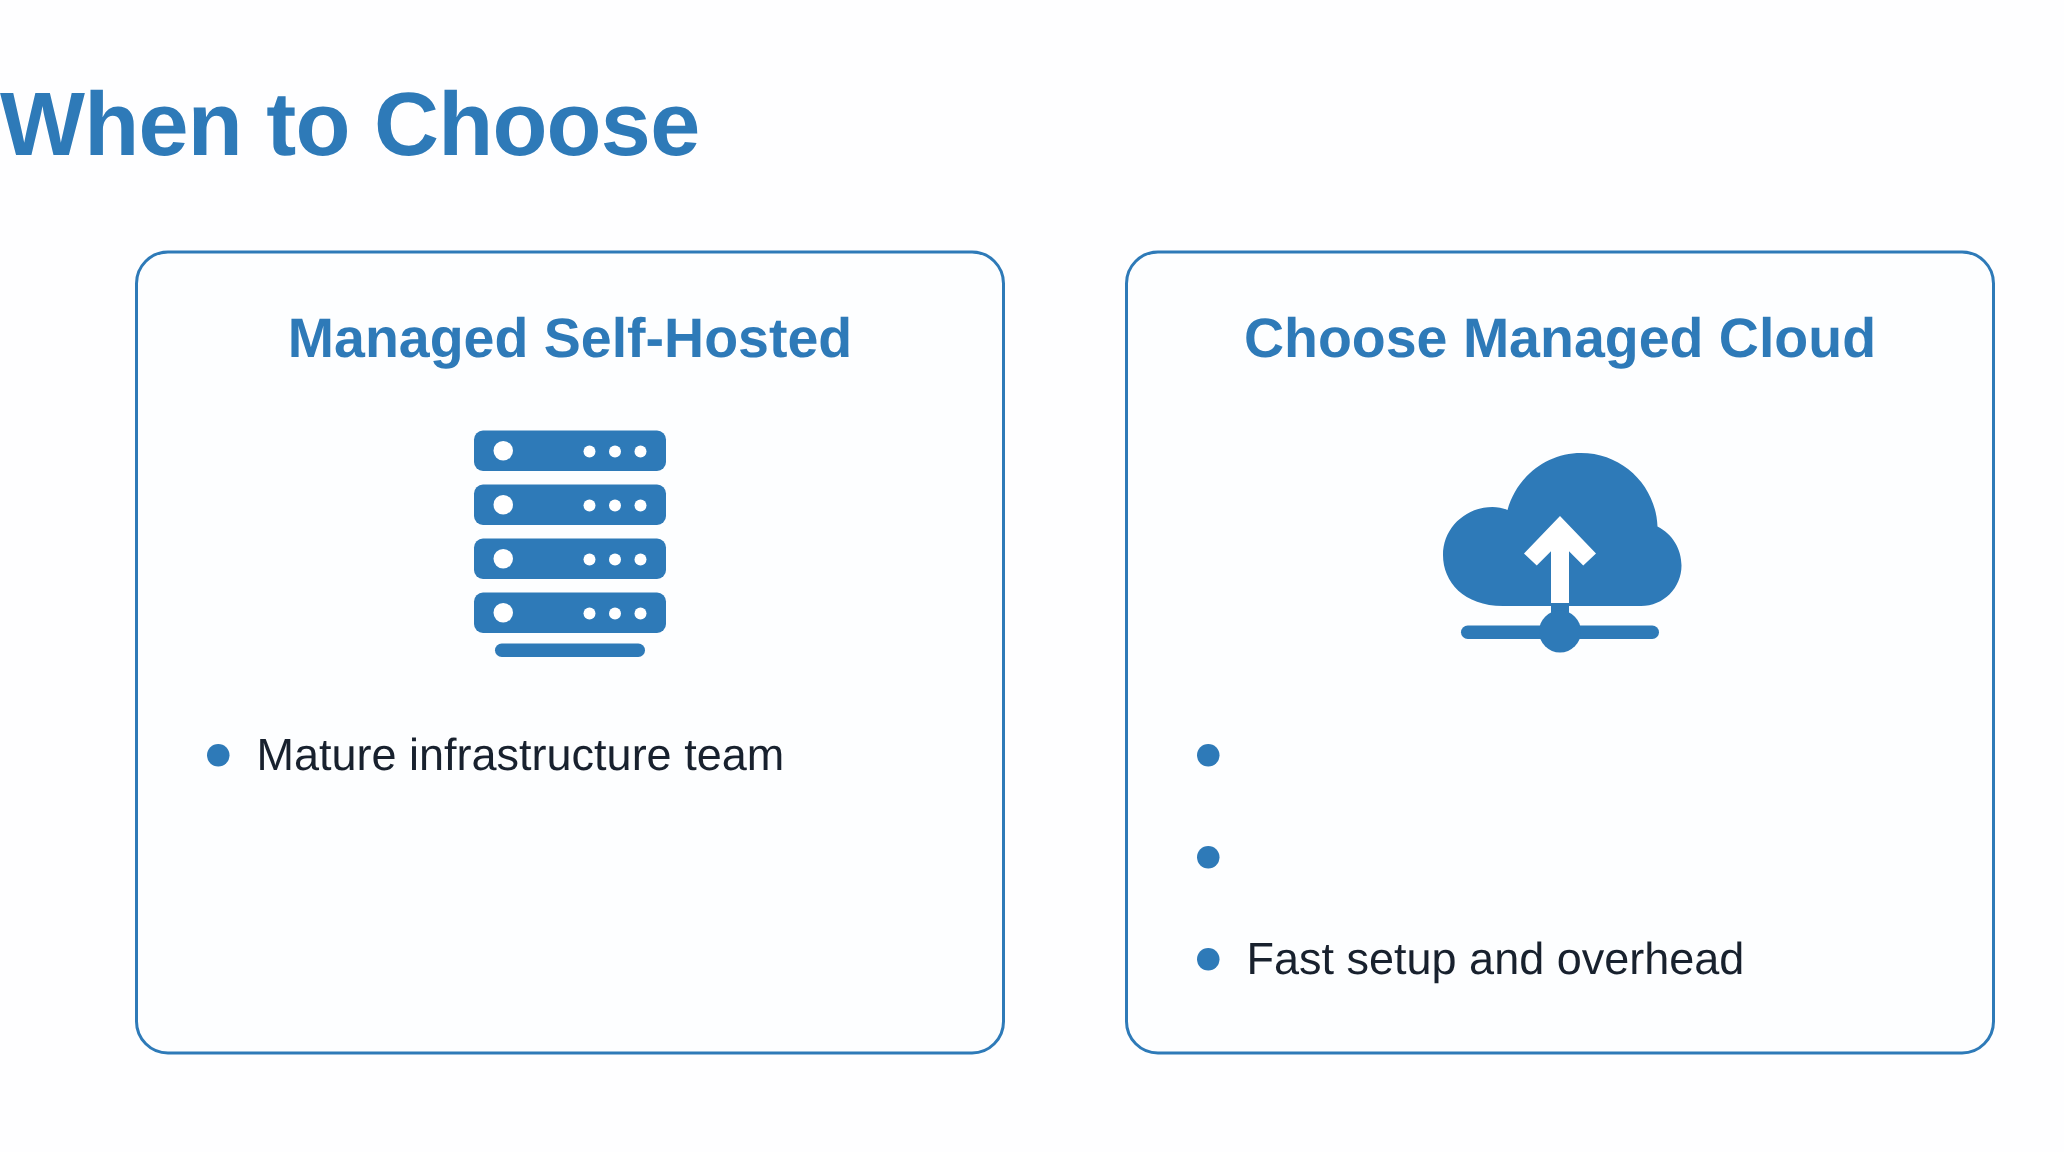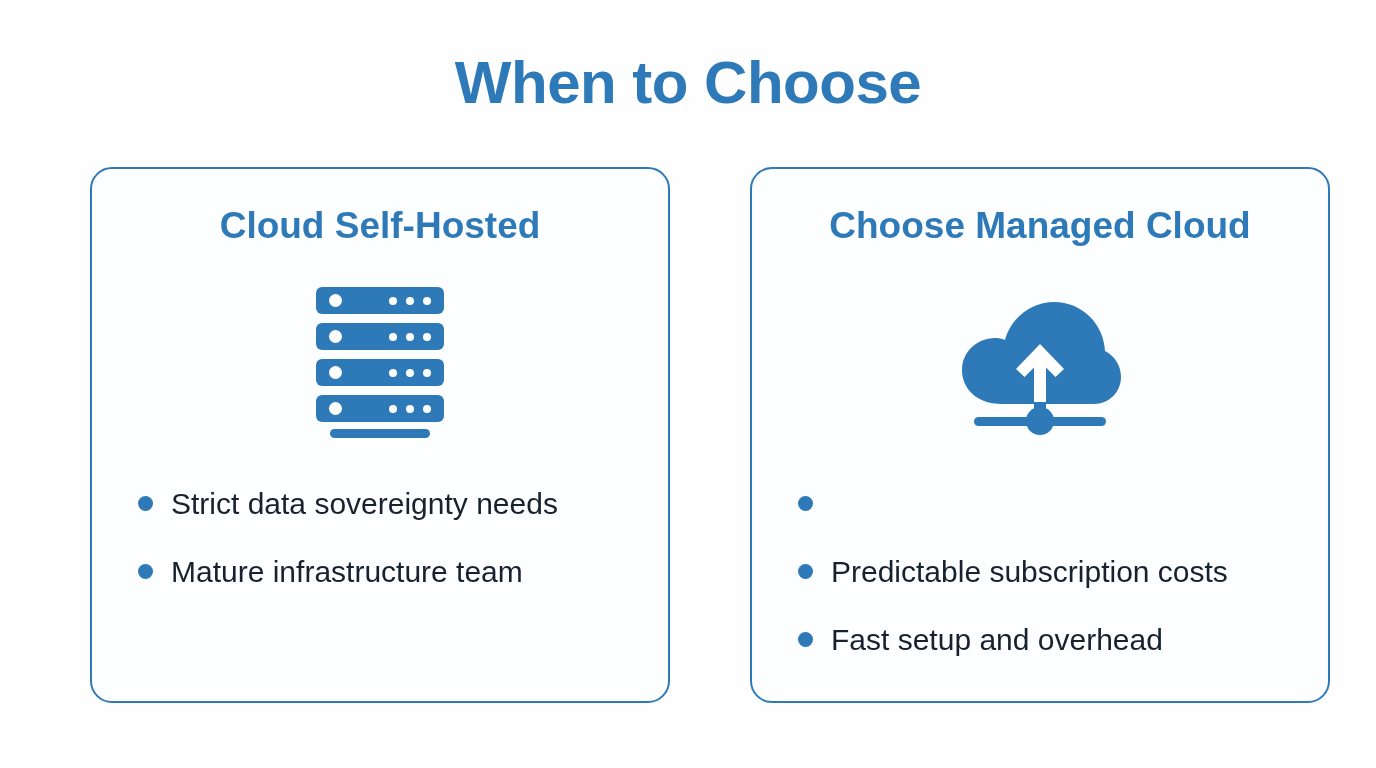--- a/index.html
+++ b/index.html
@@ -22,21 +22,20 @@
     height: 768px;
     background: #fefeff;
   }
 
   
   .page-title {
     position: absolute;
     left: 0;
     top: 48px;
     width: 1376px;
-    text-align: center;
     font-size: 60px;
     font-weight: 700;
     letter-spacing: -0.5px;
     color: #2E7AB8;
     line-height: 1.15;
     white-space: nowrap;
   }
 
   
   .card {
@@ -159,21 +158,21 @@
 </style>
 </head>
 <body>
 
 <div id="slide">
 
   <div class="page-title">When to Choose</div>
 
   <div class="card card-left">
 
-    <div class="card-heading">Cloud Self-Hosted</div>
+    <div class="card-heading">Managed Self-Hosted</div>
 
     <div class="icon-wrap">
       <div class="server-icon">
         <div class="rack r1">
           <span class="led"></span>
           <span class="dots">
               <i></i>
               <i></i>
               <i></i>
             </span>
@@ -200,24 +199,20 @@
               <i></i>
               <i></i>
               <i></i>
             </span>
         </div>
         <div class="server-base"></div>
       </div>
     </div>
 
     <ul class="bullets">
-      <li class="bullet-item">
-        <span class="bullet-dot"></span>
-        <span class="bullet-text">Strict data sovereignty needs</span>
-      </li>
       <li class="bullet-item">
         <span class="bullet-dot"></span>
         <span class="bullet-text">Mature infrastructure team</span>
       </li>
     </ul>
   </div>
 
   <div class="card card-right">
 
     <div class="card-heading">Choose Managed Cloud</div>
@@ -244,21 +239,20 @@
         <circle cx="84" cy="135" r="14" fill="#2E7AB8"></circle>
       </svg>
     </div>
 
     <ul class="bullets">
       <li class="bullet-item">
         <span class="bullet-dot"></span>
       </li>
       <li class="bullet-item">
         <span class="bullet-dot"></span>
-        <span class="bullet-text">Predictable subscription costs</span>
       </li>
       <li class="bullet-item">
         <span class="bullet-dot"></span>
         <span class="bullet-text">Fast setup and overhead</span>
       </li>
     </ul>
   </div>
 
 </div>
 

